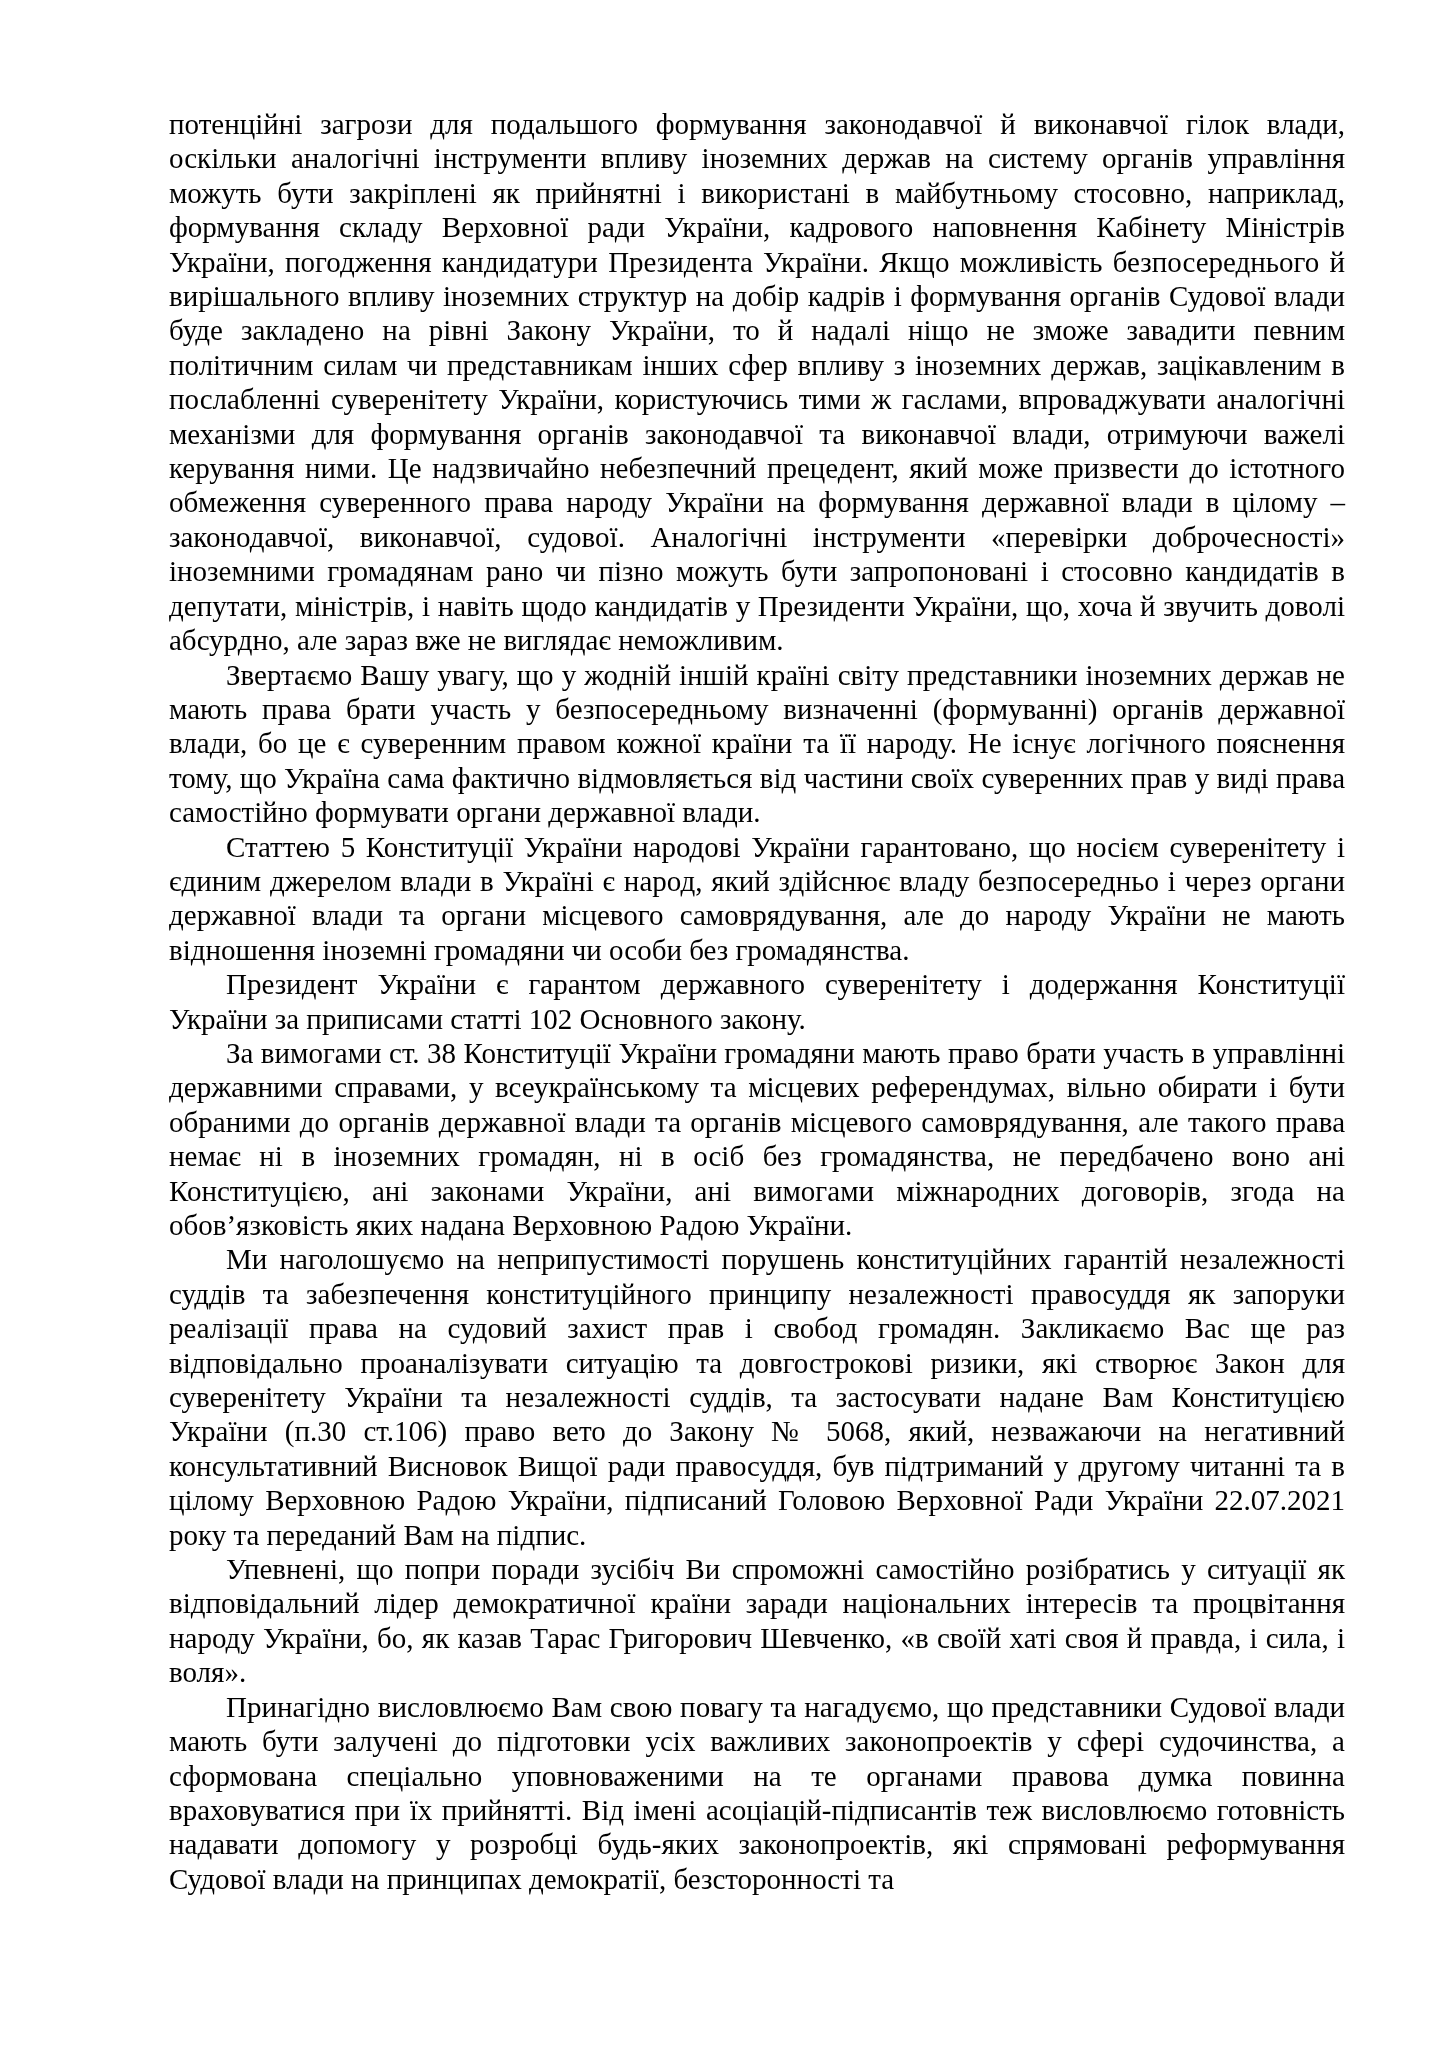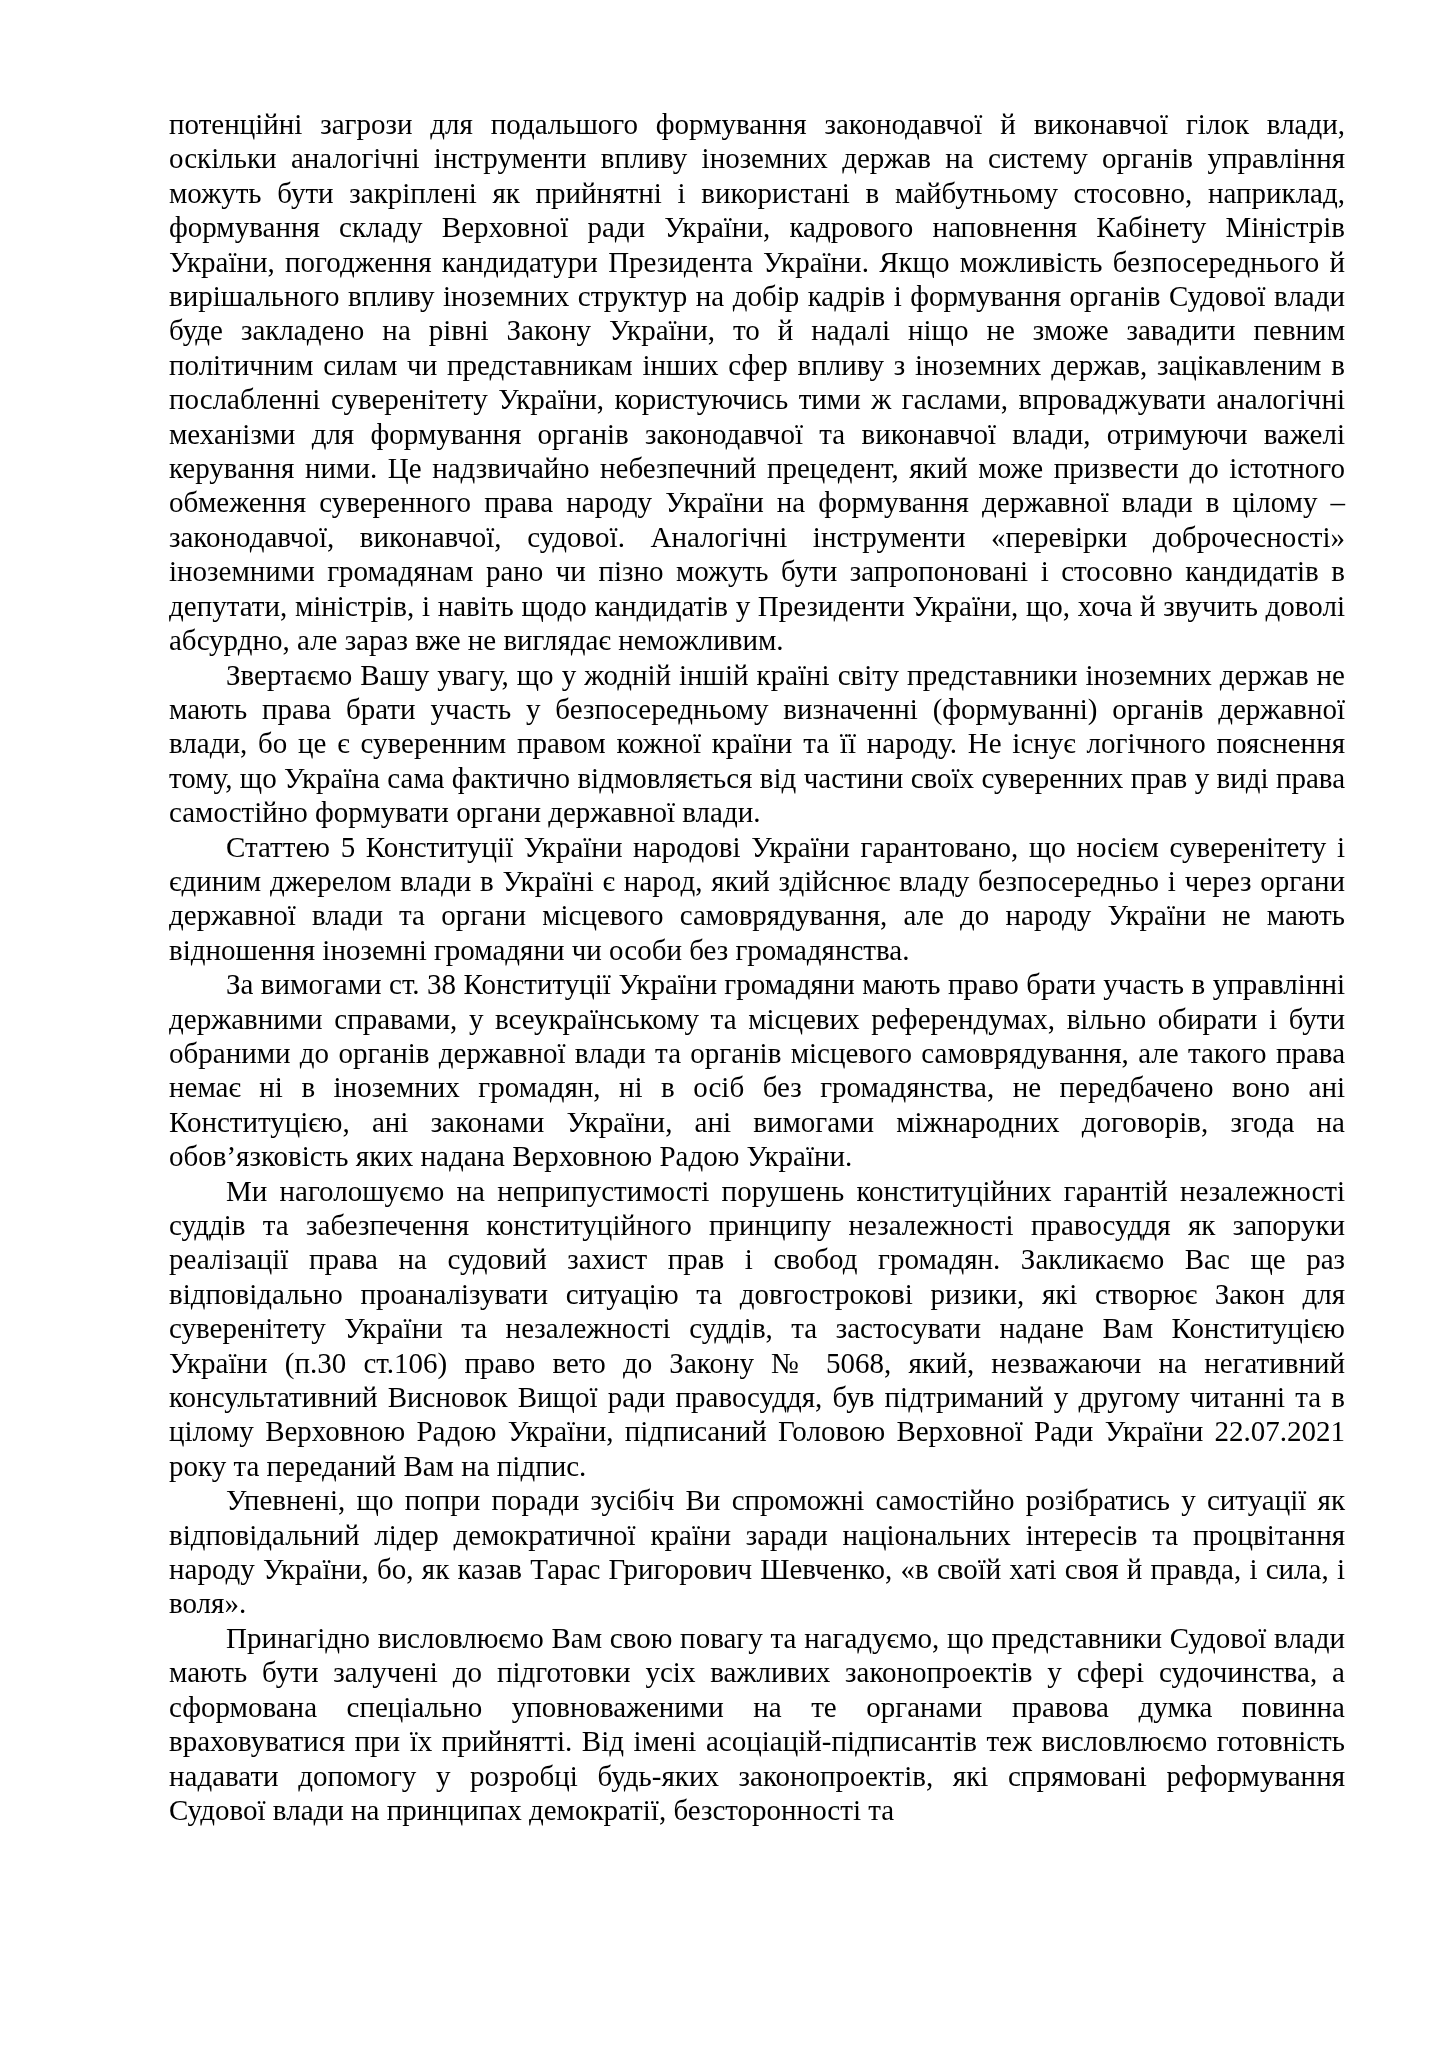--- a/index.html
+++ b/index.html
@@ -36,18 +36,19 @@
   }
 </style>
 </head>
 <body>
 
 <div class="page">
   <div class="letter-body">
     <p class="para continuation">потенційні загрози для подальшого формування законодавчої й виконавчої гілок влади, оскільки аналогічні інструменти впливу іноземних держав на систему органів управління можуть бути закріплені як прийнятні і використані в майбутньому стосовно, наприклад, формування складу Верховної ради України, кадрового наповнення Кабінету Міністрів України, погодження кандидатури Президента України. Якщо можливість безпосереднього й вирішального впливу іноземних структур на добір кадрів і формування органів Судової влади буде закладено на рівні Закону України, то й надалі ніщо не зможе завадити певним політичним силам чи представникам інших сфер впливу з іноземних держав, зацікавленим в послабленні суверенітету України, користуючись тими ж гаслами, впроваджувати аналогічні механізми для формування органів законодавчої та виконавчої влади, отримуючи важелі керування ними. Це надзвичайно небезпечний прецедент, який може призвести до істотного обмеження суверенного права народу України на формування державної влади в цілому – законодавчої, виконавчої, судової. Аналогічні інструменти «перевірки доброчесності» іноземними громадянам рано чи пізно можуть бути запропоновані і стосовно кандидатів в депутати, міністрів, і навіть щодо кандидатів у Президенти України, що, хоча й звучить доволі абсурдно, але зараз вже не виглядає неможливим.</p>
     <p class="para">Звертаємо Вашу увагу, що у жодній іншій країні світу представники іноземних держав не мають права брати участь у безпосередньому визначенні (формуванні) органів державної влади, бо це є суверенним правом кожної країни та її народу. Не існує логічного пояснення тому, що Україна сама фактично відмовляється від частини своїх суверенних прав у виді права самостійно формувати органи державної влади.</p>
     <p class="para">Статтею 5 Конституції України народові України гарантовано, що носієм суверенітету і єдиним джерелом влади в Україні є народ, який здійснює владу безпосередньо і через органи державної влади та органи місцевого самоврядування, але до народу України не мають відношення іноземні громадяни чи особи без громадянства.</p>
+    <p class="para">Президент України є гарантом державного суверенітету і додержання Конституції України за приписами статті 102 Основного закону.</p>
     <p class="para">За вимогами ст. 38 Конституції України громадяни мають право брати участь в управлінні державними справами, у всеукраїнському та місцевих референдумах, вільно обирати і бути обраними до органів державної влади та органів місцевого самоврядування, але такого права немає ні в іноземних громадян, ні в осіб без громадянства, не передбачено воно ані Конституцією, ані законами України, ані вимогами міжнародних договорів, згода на обов’язковість яких надана Верховною Радою України.</p>
     <p class="para">Ми наголошуємо на неприпустимості порушень конституційних гарантій незалежності суддів та забезпечення конституційного принципу незалежності правосуддя як запоруки реалізації права на судовий захист прав і свобод громадян. Закликаємо Вас ще раз відповідально проаналізувати ситуацію та довгострокові ризики, які створює Закон для суверенітету України та незалежності суддів, та застосувати надане Вам Конституцією України (п.30 ст.106) право вето до Закону № 5068, який, незважаючи на негативний консультативний Висновок Вищої ради правосуддя, був підтриманий у другому читанні та в цілому Верховною Радою України, підписаний Головою Верховної Ради України 22.07.2021 року та переданий Вам на підпис.</p>
     <p class="para">Упевнені, що попри поради зусібіч Ви спроможні самостійно розібратись у ситуації як відповідальний лідер демократичної країни заради національних інтересів та процвітання народу України, бо, як казав Тарас Григорович Шевченко, «в своїй хаті своя й правда, і сила, і воля».</p>
     <p class="para">Принагідно висловлюємо Вам свою повагу та нагадуємо, що представники Судової влади мають бути залучені до підготовки усіх важливих законопроектів у сфері судочинства, а сформована спеціально уповноваженими на те органами правова думка повинна враховуватися при їх прийнятті. Від імені асоціацій-підписантів теж висловлюємо готовність надавати допомогу у розробці будь-яких законопроектів, які спрямовані реформування Судової влади на принципах демократії, безсторонності та</p>
   </div>
 </div>
 
 </body></html>

